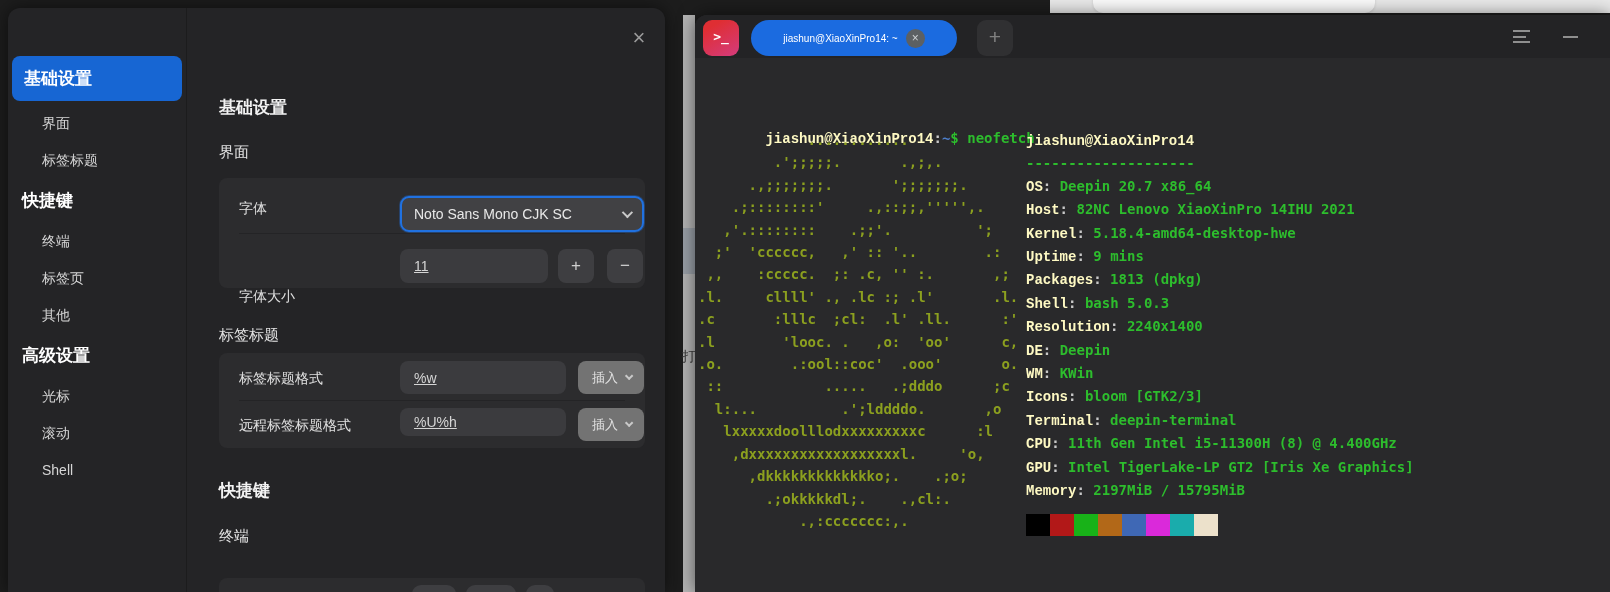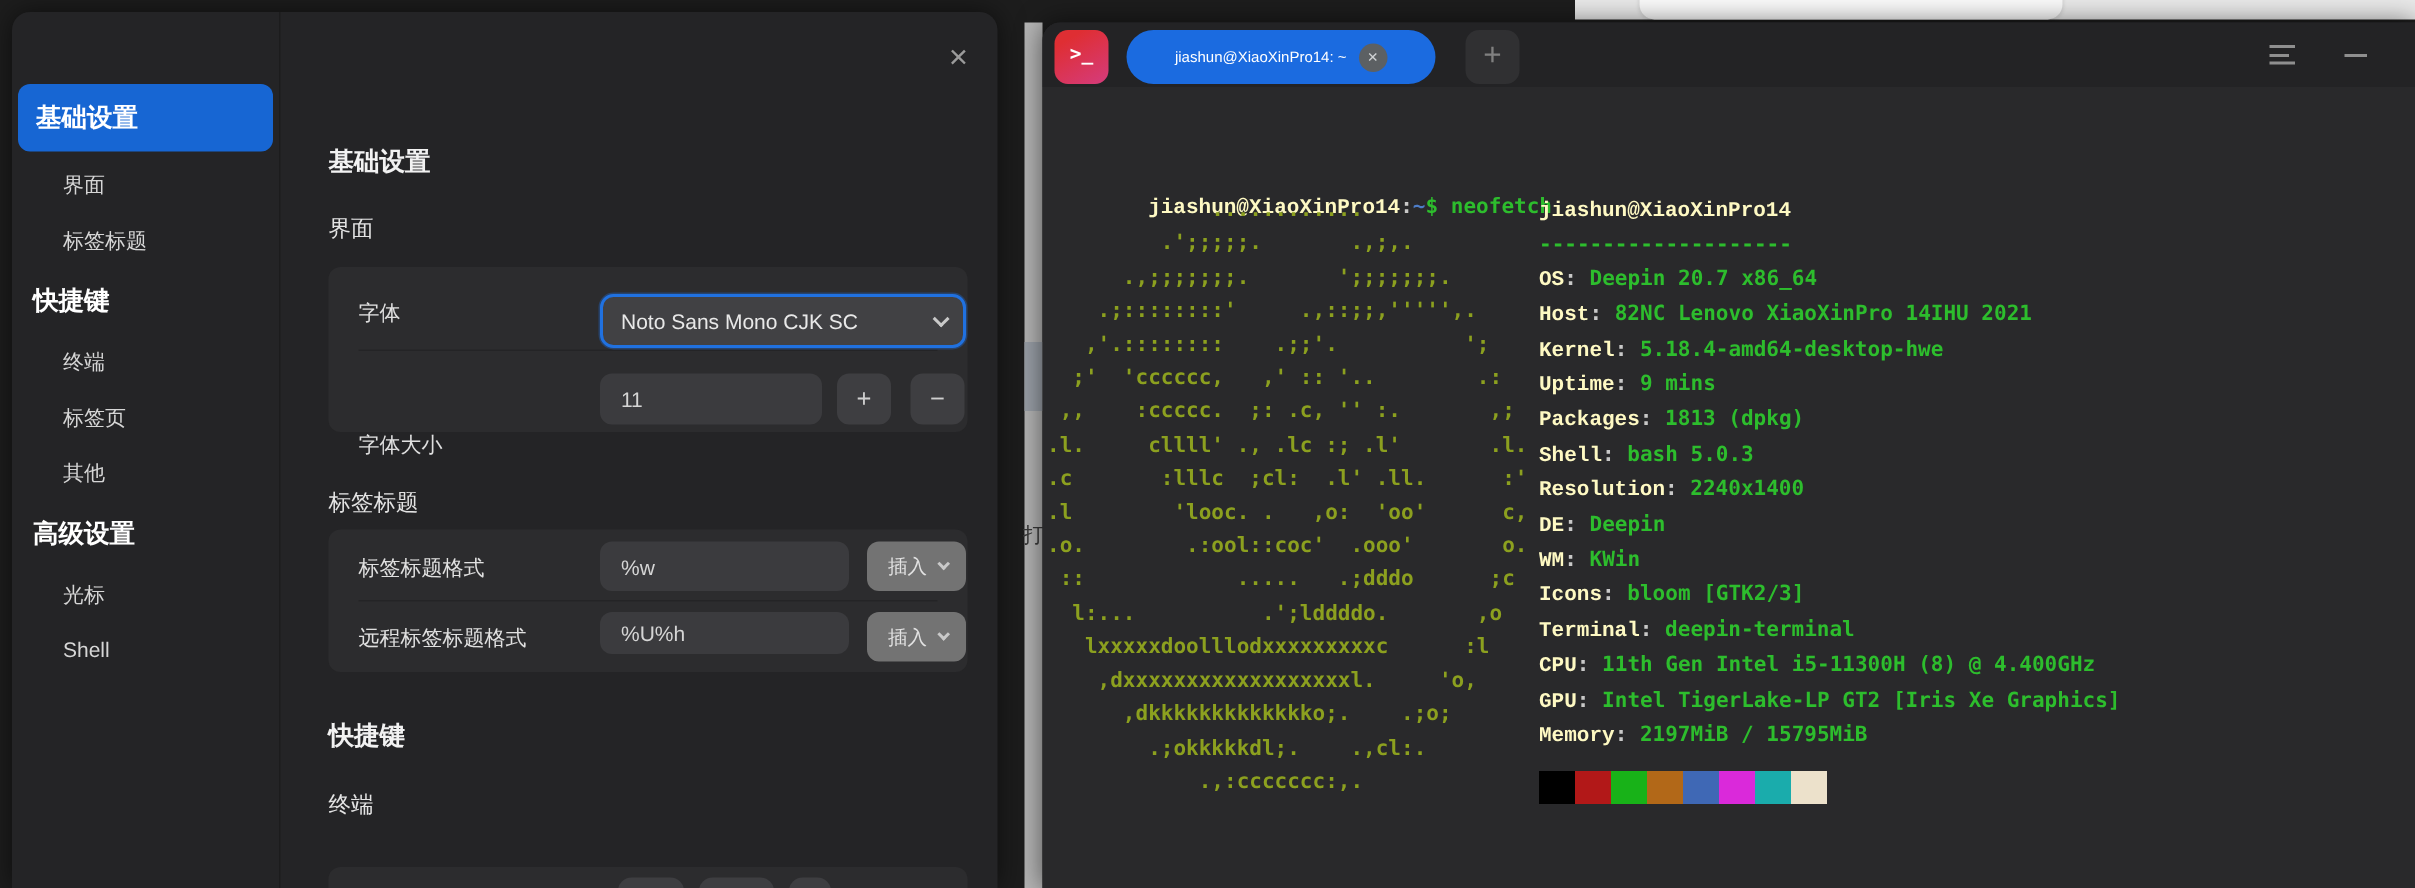--- a/index.html
+++ b/index.html
@@ -28,21 +28,21 @@
 
   .h1 { font-size:17px; font-weight:bold; color:#f2f2f2; }
   .h2 { font-size:15px; color:#e4e4e4; }
   .group { background:#2c2c2e; border-radius:8px; width:426px; left:211px; }
   .row-div { position:absolute; left:20px; right:20px; height:1px; background:#242426; }
   .row-label { position:absolute; left:20px; font-size:14px; color:#e0e0e0; }
 
   .dropdown { background:#414144; border:2px solid #2071e0; border-radius:9px; box-shadow:0 0 0 1px rgba(32,113,224,.35); color:#e8e8e8; font-size:14px; display:flex; align-items:center; padding:0 12px; }
   .dropdown .dd-text { flex:1; }
   .chev { width:8px; height:8px; border-right:2px solid #c9c9c9; border-bottom:2px solid #c9c9c9; transform:rotate(45deg) translateY(-2px); }
-  .field { background:#3b3b3e; border-radius:8px; color:#d5d5d5; font-size:14px; display:flex; align-items:center; padding:14px 14px; }
+  .field { background:#3b3b3e; border-radius:8px; color:#d5d5d5; font-size:14px; display:flex; align-items:center; padding:14px 14px;text-decoration:underline; }
   .sq-btn { background:#3e3e41; border-radius:8px; color:#cfcfcf; font-size:17px; display:flex; align-items:center; justify-content:center; }
   .insert-btn { background:#737373; border-radius:8px; color:#e2e2e2; font-size:13px; display:flex; align-items:center; justify-content:center; gap:6px; }
   .insert-btn .chev { transform:rotate(45deg) translateY(-3px); width:6px; height:6px; }
   .key-chip { position:absolute; top:577px; height:24px; background:#3e3e41; border-radius:9px; color:#c9c9c9; font-size:12px; text-align:center; line-height:24px; }
 
   
   .term-win { left:695px; top:15px; width:915px; height:577px; background:#29292b; border-radius:12px 0 0 0; box-shadow:0 0 18px rgba(0,0,0,.55); overflow:hidden; }
   .tabbar { left:0; top:0; width:915px; height:43px; background:#232325; }
   .term-icon { left:8px; top:5px; width:36px; height:36px; border-radius:9px; background:linear-gradient(150deg,#df2e33 20%,#d63a74 90%); color:#ffffff; font-family:"DejaVu Sans Mono", monospace; font-size:13px; font-weight:bold; line-height:34px; text-align:center; }
   .term-tab { left:56px; top:5px; width:206px; height:36px; background:#1b6be0; border-radius:18px; display:flex; align-items:center; justify-content:center; gap:8px; }
@@ -83,20 +83,21 @@
     <div class="abs sidebar" id="sidebar-list">
         <div class="side-item selected lvl1">基础设置</div>
         <div class="side-item lvl2">界面</div>
         <div class="side-item lvl2">标签标题</div>
         <div class="side-item lvl1">快捷键</div>
         <div class="side-item lvl2">终端</div>
         <div class="side-item lvl2">标签页</div>
         <div class="side-item lvl2">其他</div>
         <div class="side-item lvl1">高级设置</div>
         <div class="side-item lvl2">光标</div>
+        <div class="side-item lvl2">滚动</div>
         <div class="side-item lvl2">Shell</div>
       </div>
 
     <div class="abs h1" style="left:211px; top:88px;">基础设置</div>
     <div class="abs h2" style="left:211px; top:135px;">界面</div>
 
     <div class="abs group" style="top:170px; height:110px;">
       <div class="row-div" style="top:55px;"></div>
     </div>
     <div class="abs row-label" style="left:231px; top:192px;">字体</div>

